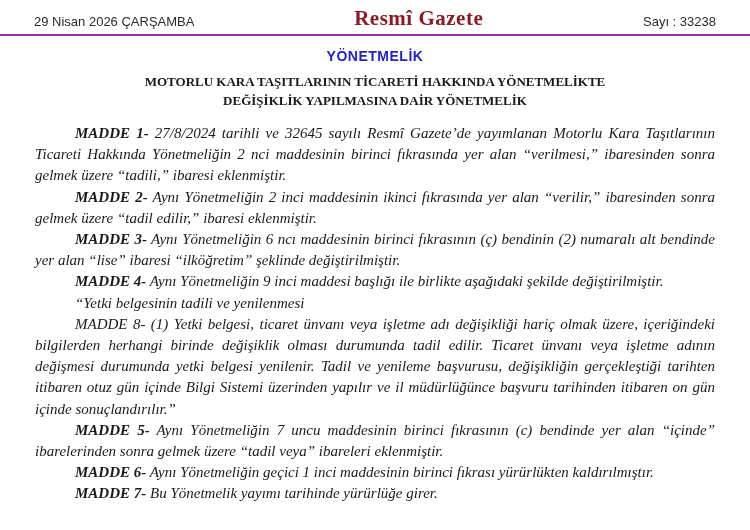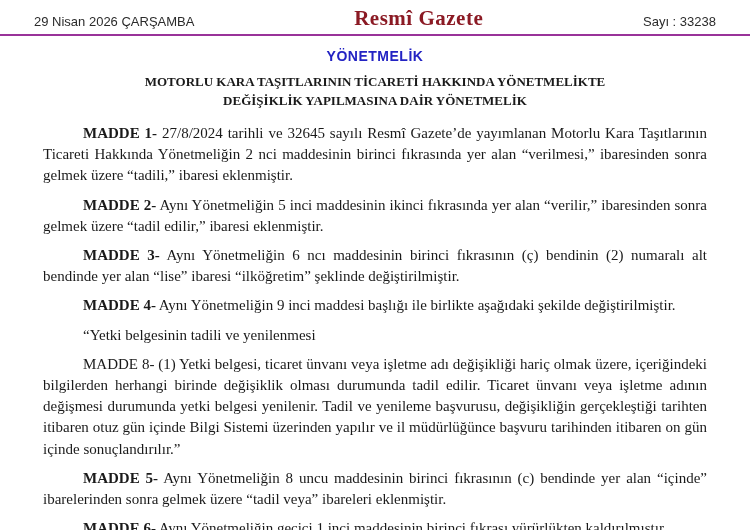--- a/index.html
+++ b/index.html
@@ -65,21 +65,22 @@
     line-height:19px;
   }
   .body-text{
     margin-top:13px;
     font-size:15px;
     line-height:21.2px;
     text-align:justify;
   }
   .body-text p{
     text-indent:40px;
-    margin:8px;
+    margin:0;
+    font-style:italic;
   }
   .body-text .lead{font-weight:bold;}
 </style>
 </head>
 <body>
 
 <div class="page">
 
   <div class="masthead">
     <span class="date">29 Nisan 2026 ÇARŞAMBA</span>
@@ -92,25 +93,25 @@
   <div class="content">
 
 
     <div class="doc-title">
       <div>MOTORLU KARA TAŞITLARININ TİCARETİ HAKKINDA YÖNETMELİKTE</div>
       <div>DEĞİŞİKLİK YAPILMASINA DAİR YÖNETMELİK</div>
     </div>
 
     <div class="body-text">
       <p><span class="lead">MADDE 1-</span><span> 27/8/2024 tarihli ve 32645 sayılı Resmî Gazete’de yayımlanan Motorlu Kara Taşıtlarının Ticareti Hakkında Yönetmeliğin 2 nci maddesinin birinci fıkrasında yer alan “verilmesi,” ibaresinden sonra gelmek üzere “tadili,” ibaresi eklenmiştir.</span></p>
-      <p><span class="lead">MADDE 2-</span><span> Aynı Yönetmeliğin 5 inci maddesinin ikinci fıkrasında yer alan “verilir,” ibaresinden sonra gelmek üzere “tadil edilir,” ibaresi eklenmiştir.</span></p>
+      <p><span class="lead">MADDE 2-</span><span> Aynı Yönetmeliğin 2 inci maddesinin ikinci fıkrasında yer alan “verilir,” ibaresinden sonra gelmek üzere “tadil edilir,” ibaresi eklenmiştir.</span></p>
       <p><span class="lead">MADDE 3-</span><span> Aynı Yönetmeliğin 6 ncı maddesinin birinci fıkrasının (ç) bendinin (2) numaralı alt bendinde yer alan “lise” ibaresi “ilköğretim” şeklinde değiştirilmiştir.</span></p>
       <p><span class="lead">MADDE 4-</span><span> Aynı Yönetmeliğin 9 inci maddesi başlığı ile birlikte aşağıdaki şekilde değiştirilmiştir.</span></p>
       <p><span class="lead"></span><span>“Yetki belgesinin tadili ve yenilenmesi</span></p>
       <p><span class="lead"></span><span>MADDE 8- (1) Yetki belgesi, ticaret ünvanı veya işletme adı değişikliği hariç olmak üzere, içeriğindeki bilgilerden herhangi birinde değişiklik olması durumunda tadil edilir. Ticaret ünvanı veya işletme adının değişmesi durumunda yetki belgesi yenilenir. Tadil ve yenileme başvurusu, değişikliğin gerçekleştiği tarihten itibaren otuz gün içinde Bilgi Sistemi üzerinden yapılır ve il müdürlüğünce başvuru tarihinden itibaren on gün içinde sonuçlandırılır.”</span></p>
-      <p><span class="lead">MADDE 5-</span><span> Aynı Yönetmeliğin 8 uncu maddesinin birinci fıkrasının (c) bendinde yer alan “içinde” ibarelerinden sonra gelmek üzere “tadil veya” ibareleri eklenmiştir.</span></p>
+      <p><span class="lead">MADDE 5-</span><span> Aynı Yönetmeliğin 7 uncu maddesinin birinci fıkrasının (c) bendinde yer alan “içinde” ibarelerinden sonra gelmek üzere “tadil veya” ibareleri eklenmiştir.</span></p>
       <p><span class="lead">MADDE 6-</span><span> Aynı Yönetmeliğin geçici 1 inci maddesinin birinci fıkrası yürürlükten kaldırılmıştır.</span></p>
       <p><span class="lead">MADDE 7-</span><span> Bu Yönetmelik yayımı tarihinde yürürlüğe girer.</span></p>
 
     </div>
 
   </div>
 </div>
 
 </body></html>

